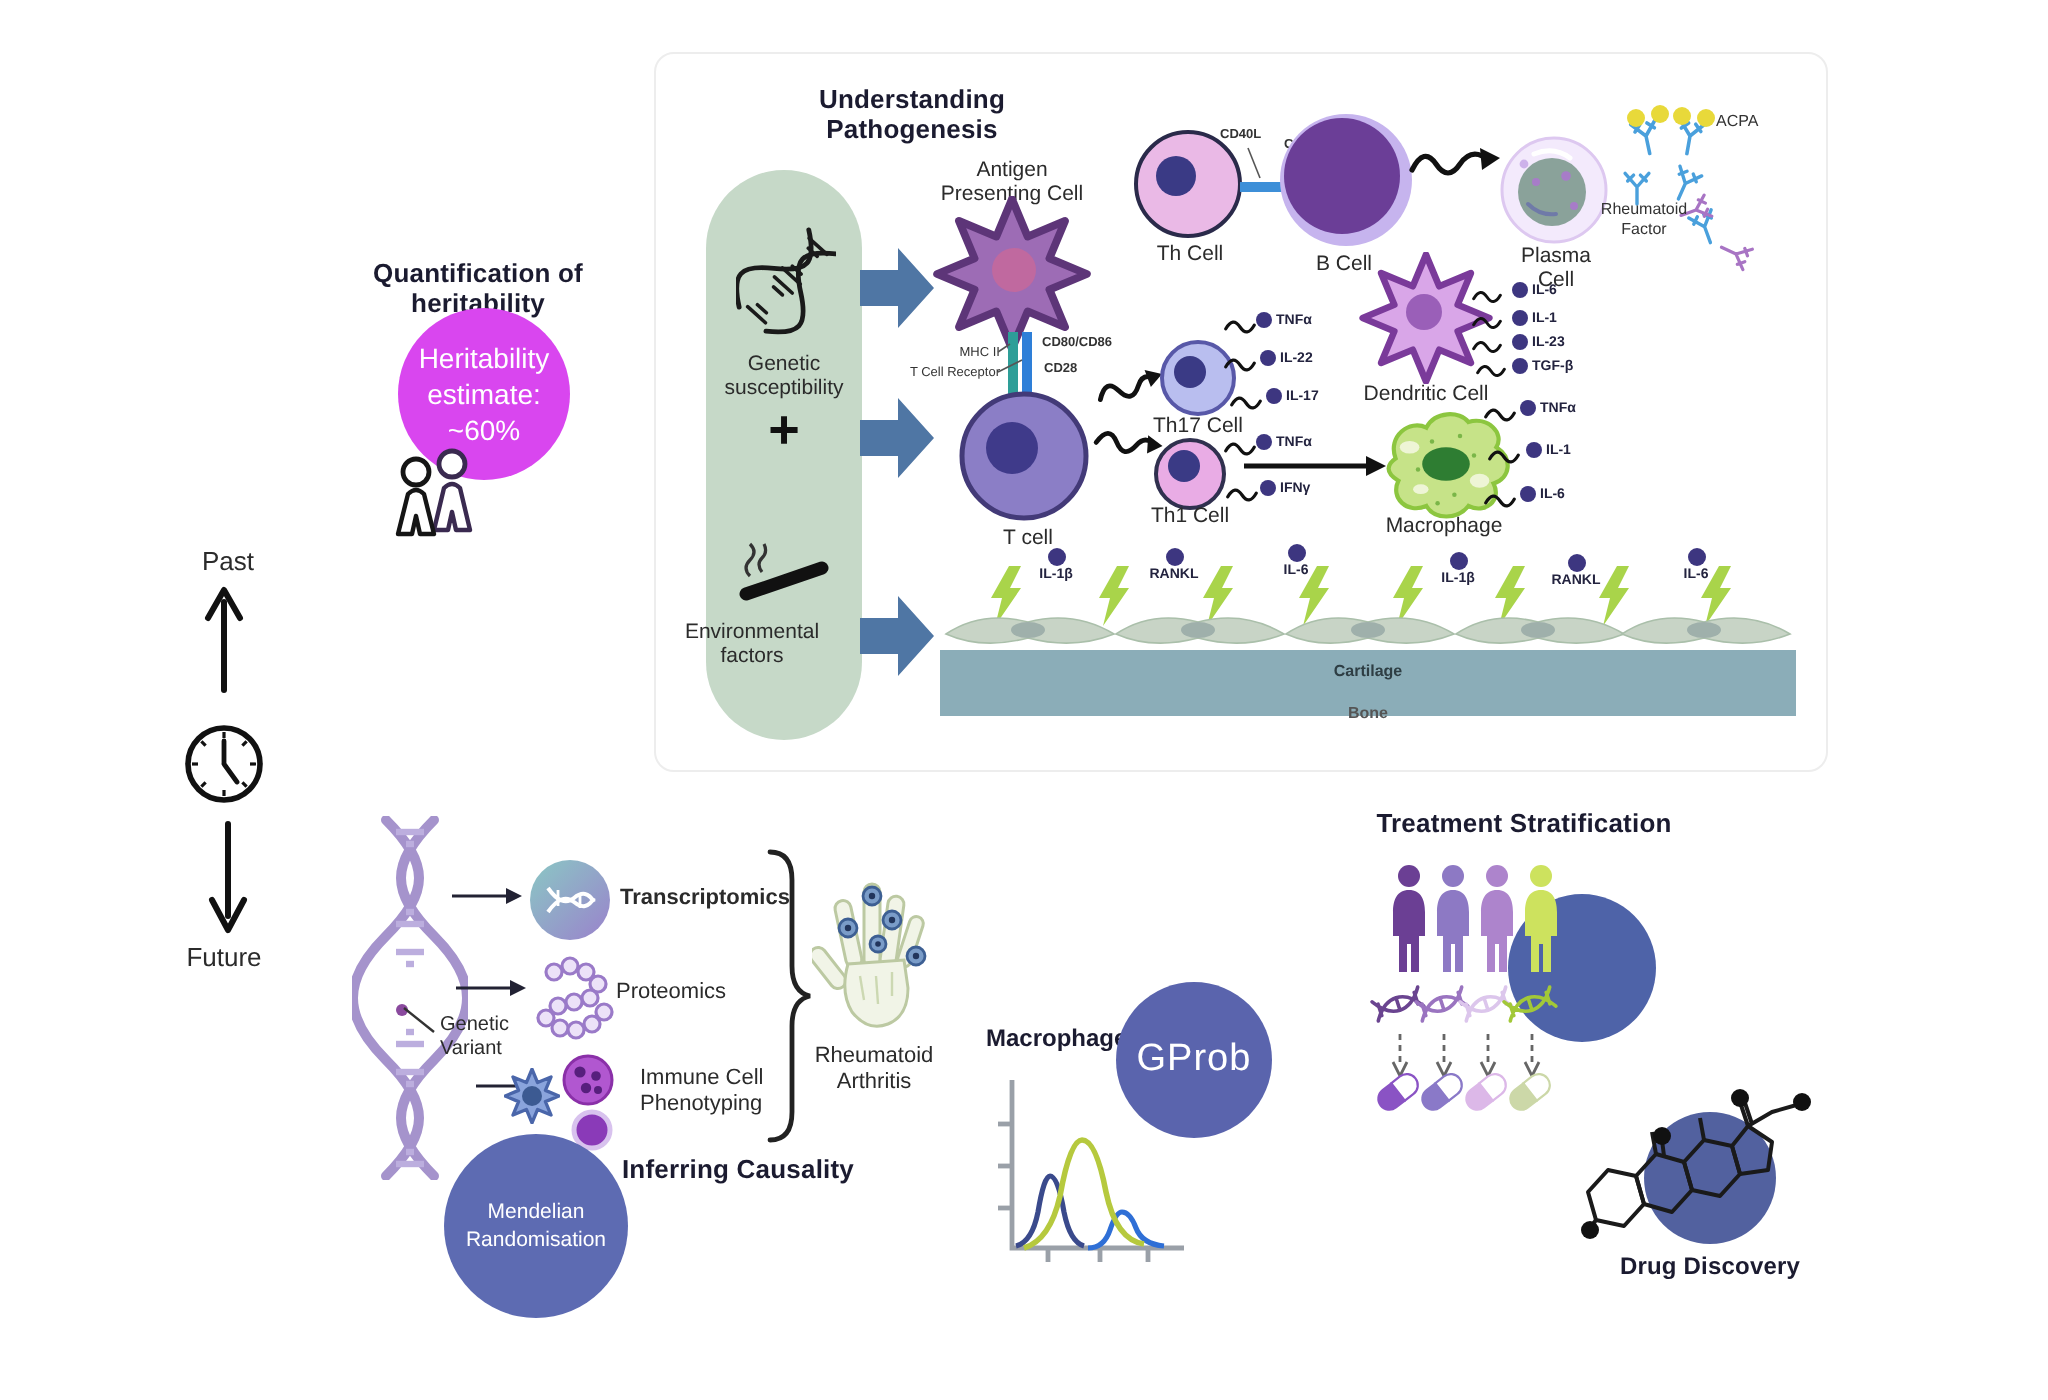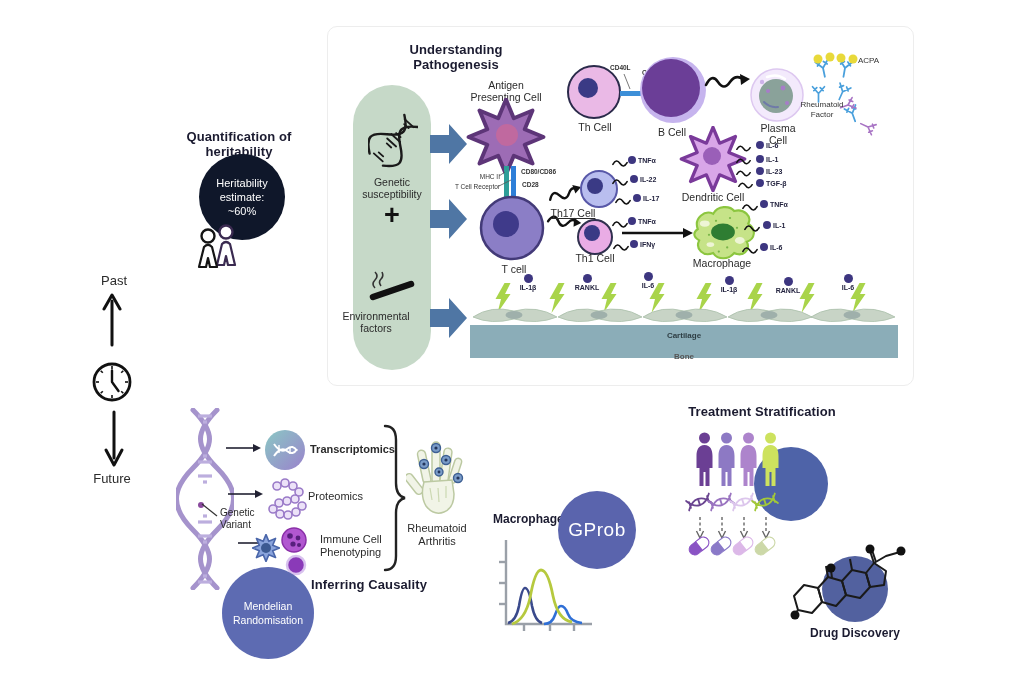--- a/index.html
+++ b/index.html
@@ -82,21 +82,21 @@
     </g>
     <path d="M22,22 L22,10.5 M22,22 L28.5,31" stroke="#111" stroke-width="2.4" stroke-linecap="round"></path>
   </svg>
   <svg class="abs" style="left:102px;top:410px" width="24" height="58">
     <path d="M12,2 L12,48" stroke="#111" stroke-width="3" stroke-linecap="round" fill="none"></path>
     <path d="M4,40 L12,55 L20,40" fill="none" stroke="#111" stroke-width="3" stroke-linecap="round" stroke-linejoin="round"></path>
   </svg>
   <div class="abs lbl" style="left:80px;top:472px;width:64px;font-size:13px;">Future</div>
 
   <div class="abs ttl" style="left:156px;top:129px;width:166px;">Quantification of heritability</div>
-  <div class="abs bubble ml" style="left:199px;top:154px;width:86px;height:86px;background:#0f172a;font-size:11px;line-height:1.3;">Heritability
+  <div class="abs bubble ml" style="left:199px;top:154px;width:86px;height:86px;background:#d946ef;font-size:14px;line-height:1.3;">Heritability
 estimate:
 ~60%</div>
   <svg class="abs" style="left:193px;top:213px" width="54" height="56">
     <circle cx="33" cy="19" r="6.5" fill="#fff" stroke="#3a2a50" stroke-width="2.4"></circle>
     <path d="M24,52 L29,31 Q33,27 37,31 L42,52 L35,52 L33,43 L31,52 Z" fill="#fff" stroke="#3a2a50" stroke-width="2.2" stroke-linejoin="round"></path>
     <circle cx="15" cy="23" r="6.5" fill="#fff" stroke="#151515" stroke-width="2.4"></circle>
     <path d="M6,54 L11,34 Q15,30 19,34 L24,54 L17,54 L15,45 L13,54 Z" fill="#fff" stroke="#151515" stroke-width="2.2" stroke-linejoin="round"></path>
   </svg>
 
   <div class="abs panel" style="left:327px;top:26px;width:585px;height:358px;"></div>
@@ -231,21 +231,21 @@
       <use href="#sym-y" x="22" y="26" width="16" height="18" transform="rotate(115 30 35)"></use>
     </g>
   </svg>
   <div class="abs ml" style="left:796px;top:100px;width:52px;font-size:8px;text-align:center;color:#333;line-height:1.2;">Rheumatoid
 Factor</div>
 
   <svg class="abs" style="left:578px;top:168px" width="42" height="42">
     <circle cx="21" cy="21" r="18" fill="#b9beef" stroke="#5858a8" stroke-width="2"></circle>
     <circle cx="17" cy="18" r="8" fill="#3a3a85"></circle>
   </svg>
-  <div class="abs lbl" style="left:544px;top:207px;width:58px;text-decoration:underline;">Th17 Cell</div>
+  <div class="abs lbl" style="left:570px;top:207px;width:58px;">Th17 Cell</div>
   <svg class="abs" style="left:612px;top:159px;color:#111" width="16" height="9">
       <use href="#sym-squig" width="16" height="9"></use>
     </svg>
   <div class="abs cyt" style="left:628px;top:156px;">
       <span class="dot"></span>
       <span class="cl">TNFα</span>
     </div>
   <svg class="abs" style="left:612px;top:178px;color:#111" width="16" height="9">
       <use href="#sym-squig" width="16" height="9"></use>
     </svg>

